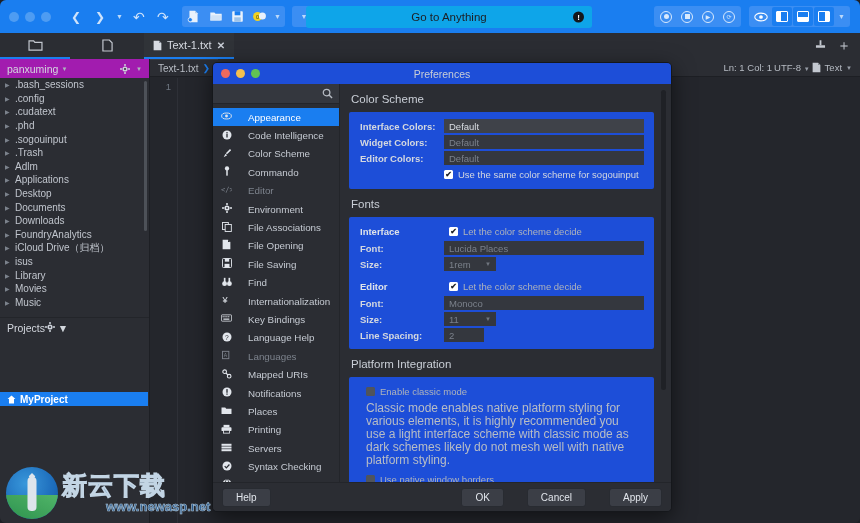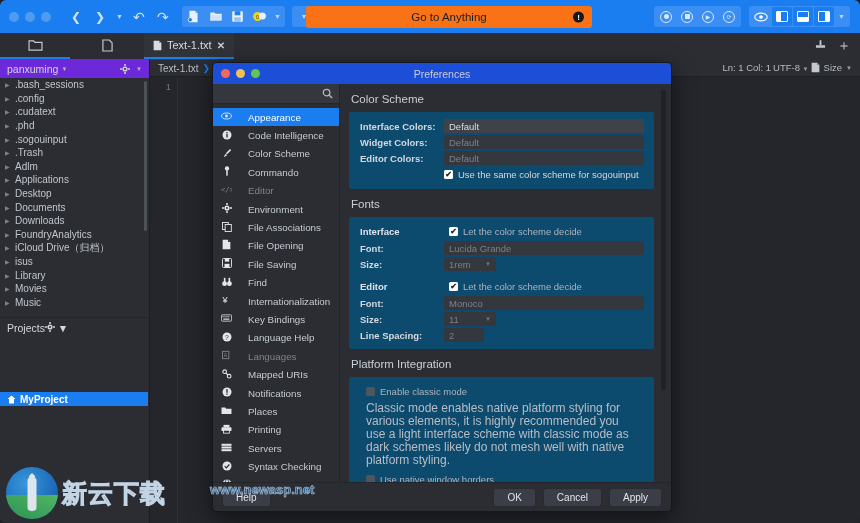--- a/index.html
+++ b/index.html
@@ -30,21 +30,21 @@
   .tbtn {
     width: 22px; height: 21px; border-radius: 3px;
     display: flex; align-items: center; justify-content: center;
     color: #cfe3fb; font-size: 12px; line-height: 1;
   }
   .tsplit { background: #3b8ef3; border-radius: 3px; display: flex; align-items: center; margin-left: 8px; padding: 0 1px; }
   .tsplit2 { background: #3b8ef3; border-radius: 3px; display: flex; align-items: center; margin-left: 7px; height: 21px; width: 24px; justify-content: center; }
   .caret { font-size: 7px; color: #bcd9fa; padding: 0 3px; }
   .goto-wrap { position: absolute; left: 306px; top: 6px; width: 286px; height: 22px; }
   .goto {
-    width: 100%; height: 100%; background: #f97316; border-radius: 3px;
+    width: 100%; height: 100%; background: #0ea5e9; border-radius: 3px;
     display: flex; align-items: center; justify-content: center;
     font-size: 11.5px; color: #1d1f24; position: relative;
   }
   .goto .info {
     position: absolute; right: 8px; top: 50%; transform: translateY(-50%);
     width: 11px; height: 11px; border-radius: 50%; background: #15171b;
     color: #fff; font-size: 8px; font-weight: bold;
     display: flex; align-items: center; justify-content: center;
   }
   .right-tools { position: absolute; right: 10px; top: 6px; display: flex; align-items: center; gap: 8px; }
@@ -78,21 +78,21 @@
   .tabfill { flex: 1; border-bottom: 2px solid transparent; }
   .tabstrip .tright { display: flex; align-items: center; gap: 10px; padding-right: 9px; color: #c3c7cf; font-size: 12px; border-bottom: 2px solid transparent; }
 
   
   .sidebar {
     position: absolute; left: 0; top: 59px; width: 150px; bottom: 0;
     background: #2b2d33; border-right: 1px solid #1d1f24;
   }
   .sb-head {
     height: 19px; display: flex; align-items: center; padding: 0 7px;
-    color: #d3d7de; font-size: 10.5px; background: #6d28d9;
+    color: #d3d7de; font-size: 10.5px; background: #a21caf;
   }
   .sb-head .gear { margin-left: auto; display: flex; align-items: center; gap: 3px; color: #cdd2da; }
   .sb-head .dd { font-size: 6px; color: #aeb4bd; margin-left: 3px; }
   .tree { position: relative; overflow: hidden; }
   .tree-row {
     height: 13.6px; display: flex; align-items: center;
     color: #c0c5cd; font-size: 10px; padding-left: 5px;
   }
   .tree-row .arrow { width: 10px; color: #7b828c; font-size: 6px; }
   .tree-scroll {
@@ -160,21 +160,21 @@
   .cat-item.sel { background: #1a7ef0; color: #ffffff; }
   .cat-item.dim { color: #7d838d; }
   .cat-item .ci { width: 11px; text-align: center; font-size: 9px; color: #e2e6ec; flex: 0 0 11px; }
   .cat-item.dim .ci { color: #7d838d; }
 
   .content-pane {
     flex: 1; background: #2b2d33; position: relative; overflow: hidden;
     border-left: 1px solid #23252a;
   }
   .sect-title { color: #c9ced6; font-size: 11.5px; padding: 9px 0 7px 11px; }
-  .panel { background: #0c4a6e; margin: 0 17px 0 9px; border-radius: 2px; padding: 6px 0; }
+  .panel { background: #1d4ed8; margin: 0 17px 0 9px; border-radius: 2px; padding: 6px 0; }
   .frow { display: flex; align-items: center; height: 16px; padding: 0 0 0 11px; }
   .frow .lbl { width: 84px; color: #d4d8df; font-size: 9.5px; font-weight: bold; }
   .fval {
     flex: 1; margin-right: 10px; height: 14px; background: #3a3d45;
     color: #d9dde3; font-size: 9.5px; display: flex; align-items: center; padding-left: 5px;
   }
   .fval.dim { color: #7b818b; background: #34373e; }
   .fval.sel { background: #3f4249; }
   .fsel {
     width: 52px; height: 14px; background: #34373e; color: #7b818b; font-size: 9.5px;
@@ -200,21 +200,21 @@
 
   .prefs-foot {
     position: absolute; left: 0; right: 0; bottom: 0; height: 29px;
     background: #2b2d33; display: flex; align-items: center; padding: 0 9px;
     border-top: 1px solid #23252a;
   }
   .pbtn {
     background: #3b3e46; color: #e2e6ec; font-size: 10px;
     padding: 3px 13px; border-radius: 3px; border: 1px solid #282b31;
   }
-  .foot-right { margin-left: auto; display: flex; gap: 7px; }
+  .foot-right { margin-left: auto; display: flex; gap: 23px; }
 
   
   .wm { position: absolute; left: 6px; bottom: 4px; display: flex; align-items: center; gap: 4px; opacity: .93; }
   .wm-logo {
     width: 52px; height: 52px; border-radius: 50%;
     background: radial-gradient(circle at 38% 32%, #3aa0e8, #1b6fc4 62%, #0f4f93);
     position: relative; overflow: hidden;
   }
   .wm-logo::after {
     content: ""; position: absolute; left: 0; bottom: 0; width: 100%; height: 46%;
@@ -223,21 +223,21 @@
   }
   .wm-i {
     position: absolute; left: 50%; top: 10px; transform: translateX(-50%);
     width: 9px; height: 34px; background: #ecf3fa; border-radius: 4px; z-index: 3;
   }
   .wm-dot {
     position: absolute; left: 50%; top: 6px; transform: translateX(-50%);
     width: 7px; height: 7px; background: #ecf3fa; z-index: 3;
     clip-path: polygon(50% 0, 100% 50%, 50% 100%, 0 50%);
   }
-  .wm-text { display: flex; flex-direction: row; line-height: 1; }
+  .wm-text { display: flex; flex-direction: column; line-height: 1; }
   .wm-cn {
     font-size: 25px; font-weight: bold; color: #2f6fae;
     -webkit-text-stroke: 1px #cfe2f2; letter-spacing: 1px;
     font-family: "DejaVu Sans", sans-serif;
   }
   .wm-url { font-size: 13px; font-weight: bold; color: #2a5f95; -webkit-text-stroke: .6px #b9d4ea; margin-top: 2px; padding-left: 44px; }
 </style>
 </head>
 <body>
 
@@ -497,21 +497,21 @@
         <span>Ln: 1 Col: 1</span>
         <span>
           <span>UTF-8</span>
           <span class="dd"> ▼</span>
         </span>
         <span style="display:flex;align-items:center;gap:4px">
           <svg width="9" height="11" viewBox="0 0 10 12">
               <path d="M.7.7h6l2.6 2.6v8H.7z" fill="#c3c8d0"></path>
               <path d="M6.7.7v2.6h2.6" fill="#82888f"></path>
             </svg>
-          <span>Size</span>
+          <span>Text</span>
           <span class="dd">▼</span>
         </span>
       </div>
     </div>
     <div class="gutter">
       <span>1</span>
     </div>
   </div>
 
   <div class="prefs">
@@ -738,21 +738,21 @@
 
         <div class="sect-title">Fonts</div>
         <div class="panel">
           <div class="chk-row ind" style="padding-left:11px">
             <span class="sub-head" style="width:84px">Interface</span>
             <span class="cbox">✔</span>
             <span class="chk-lbl dim">Let the color scheme decide</span>
           </div>
           <div class="frow">
             <span class="lbl">Font:</span>
-            <span class="fval dim">Lucida Grande</span>
+            <span class="fval dim">Lucida Places</span>
           </div>
           <div class="frow">
             <span class="lbl">Size:</span>
             <span class="fsel">
               <span>1rem</span>
               <span class="dd">▼</span>
             </span>
           </div>
 
           <div class="chk-row ind" style="padding-left:11px;margin-top:6px">

